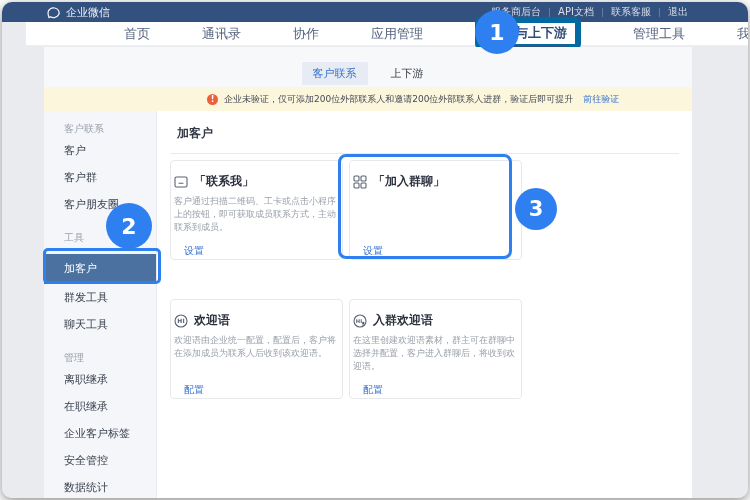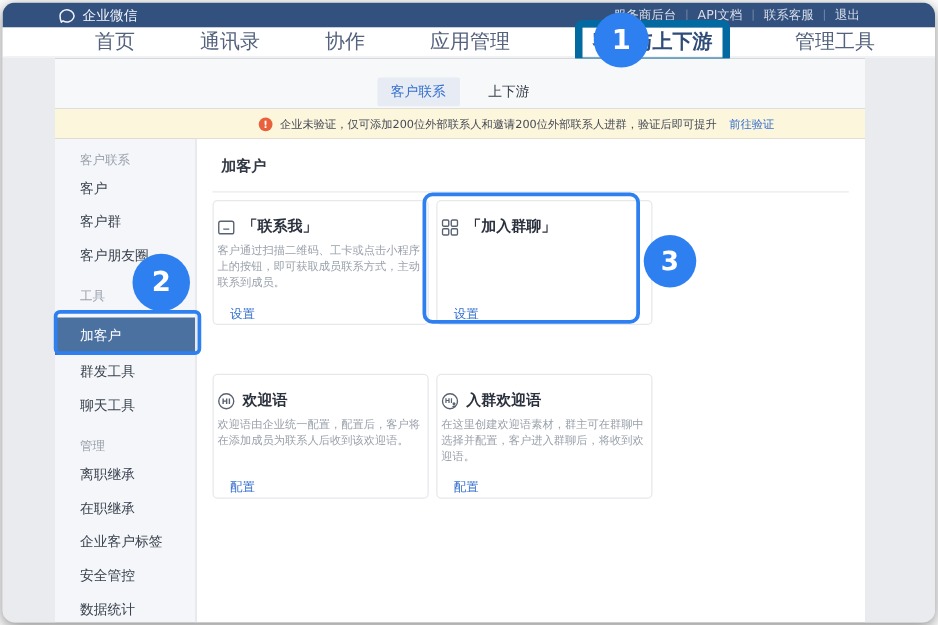--- a/index.html
+++ b/index.html
@@ -15,37 +15,37 @@
     padding:0 60px 0 44px; color:#fff;
   }
   .logo { display:flex; align-items:center; gap:5px; font-size:11px; color:#f2f5fa; }
   .logo svg { display:block; }
   .top-links { margin-left:auto; display:flex; align-items:center; gap:7px; font-size:10px; color:#d8deea; }
   .top-links a { color:#d8deea; text-decoration:none; cursor:pointer; }
   .top-links .sep { color:#7388aa; font-size:9px; }
   
   .navbar {
     height:24px; background:#ffffff; display:flex; align-items:center;
-    padding-left:74px; gap:52px; font-size:16px; color:#55627e;
-    border-bottom:1px solid #eceef1; position:relative;
+    padding-left:98px; gap:52px; font-size:13px; color:#55627e;
+    border-bottom:1px solid #eceef1; position:relative;margin-left:24px;
   }
   .nav-item { cursor:pointer; white-space:nowrap; }
   .nav-active-box {
     position:relative; border:6px solid #0369a1; border-radius:6px;
     padding:1px 8px 2px 8px; color:#2f4c78; font-weight:bold;text-align:center;
   }
   .nav-active-box::after {
     content:""; position:absolute; left:8px; right:8px; bottom:-5px;
     height:3px; background:#33517e;
   }
   
   .page { position:absolute; left:0; right:0; top:45px; bottom:0; background:#e9ebee; }
   .container {
     position:absolute; left:42px; width:648px; top:0; bottom:0;
-    background:#737373; display:flex; flex-direction:column;
+    background:#8b5cf6; display:flex; flex-direction:column;
   }
   .tabstrip {
     height:40px; background:#f7f8fa; display:flex; align-items:flex-end;
     justify-content:center; gap:12px; padding-bottom:2px;
   }
   .tab { font-size:11px; padding:4px 11px; color:#333a45; cursor:pointer; border-radius:2px; }
   .tab.active { background:#e6ebf4; color:#3570cf; }
   .banner {
     height:24px; background:#fcf6dd; display:flex; align-items:center;
     padding-left:163px; font-size:9px; color:#454a55; white-space:nowrap;

